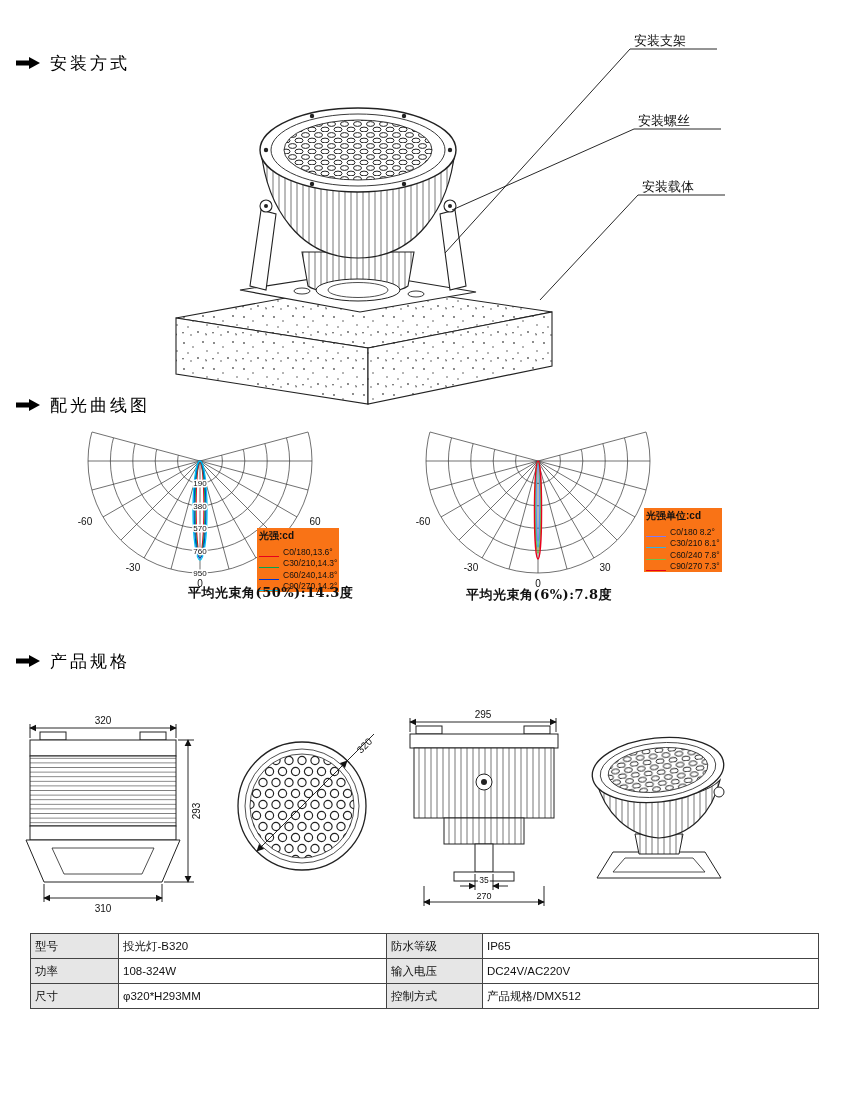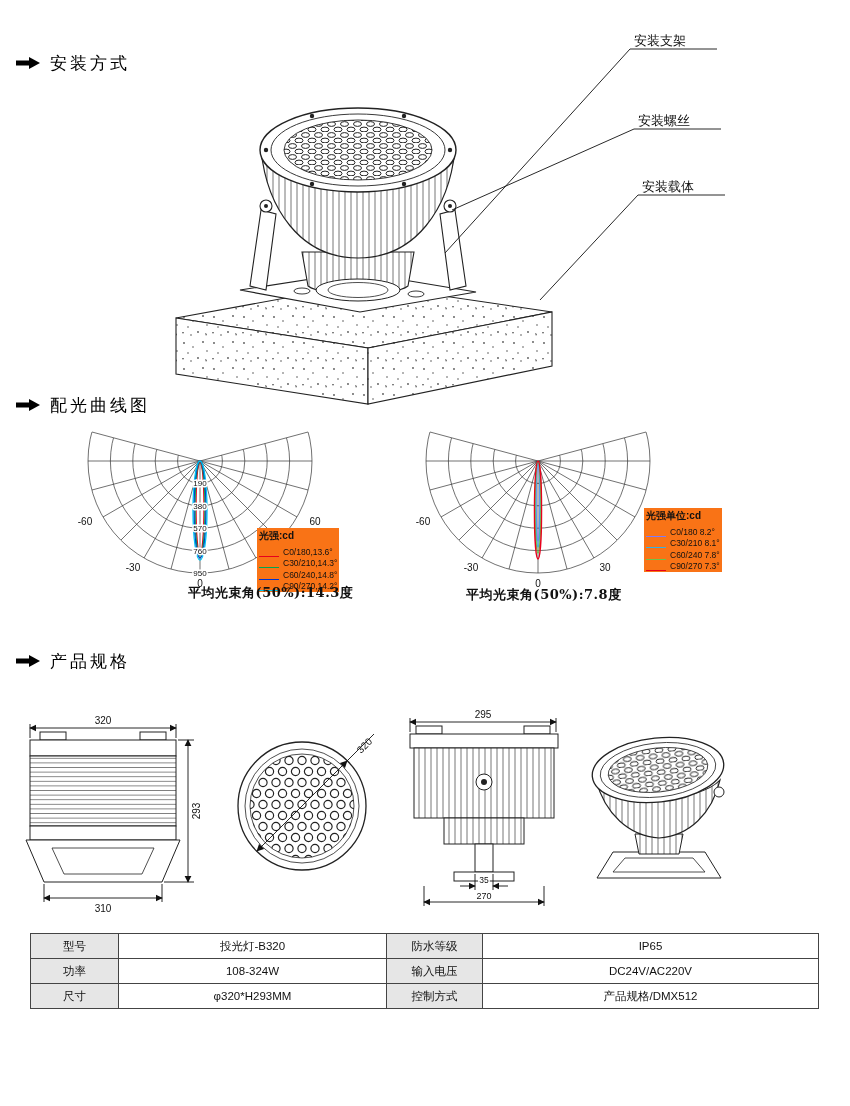--- a/index.html
+++ b/index.html
@@ -20,21 +20,21 @@
   .beam{fill:none;stroke-width:1.3}
   .legend{position:absolute;background:#f97316;padding:1px 2px}
   .legend-title{font-weight:bold;font-size:10px;margin-bottom:2px}
   .legend-row{display:flex;align-items:flex-end;gap:4px;height:11.5px}
   .legend-line{display:inline-block;width:20px;height:0;border-top:1.8px solid #000}
   .legend-label{font-size:8.5px;white-space:nowrap}
   .chart-caption{position:absolute;font-weight:bold;font-size:13px;letter-spacing:.5px;
     font-family:"DejaVu Serif","Liberation Serif",serif}
   .spec-table{position:absolute;left:30px;top:933px;width:788px;border-collapse:collapse;
     table-layout:fixed;font-size:11.5px}
-  .spec-table td{border:1px solid #444;height:24px;text-align:center;padding:0 4px;overflow:hidden;white-space:nowrap}
+  .spec-table td{border:1px solid #444;height:24px;padding:0 4px;overflow:hidden;white-space:nowrap}
   .spec-table td.key{background:#e6e6e6}
 </style>
 </head>
 <body>
 
 <svg width="0" height="0" style="position:absolute">
   <defs>
     <marker id="arr" viewBox="0 0 10 10" refX="9" refY="5" markerWidth="8" markerHeight="8" orient="auto-start-reverse">
       <path d="M0,0 L10,5 L0,10 z" fill="#111"></path>
     </marker>
@@ -265,21 +265,21 @@
   </div>
   <div class="legend-row">
     <span class="legend-line" style="border-top-color: rgb(111, 194, 74);"></span>
     <span class="legend-label">C60/240 7.8°</span>
   </div>
   <div class="legend-row">
     <span class="legend-line" style="border-top-color: rgb(232, 0, 28);"></span>
     <span class="legend-label">C90/270 7.3°</span>
   </div>
 </div>
-<div class="chart-caption" style="left:466px;top:586px">平均光束角(50%):7.8度</div>
+<div class="chart-caption" style="left:466px;top:586px">平均光束角(6%):7.8度</div>
 
 <div class="section-header" style="top:650px">
   <span><svg style="position:static" width="24" height="12" viewBox="0 0 24 12">
         <rect y="3.5" width="13" height="5" fill="#000"></rect>
         <polygon points="13,0 24,6 13,12" fill="#000"></polygon>
       </svg></span>
   <span class="section-title">产品规格</span>
 </div>
 
 <svg style="left:16px;top:710px" width="195" height="205" viewBox="0 0 195 205">

